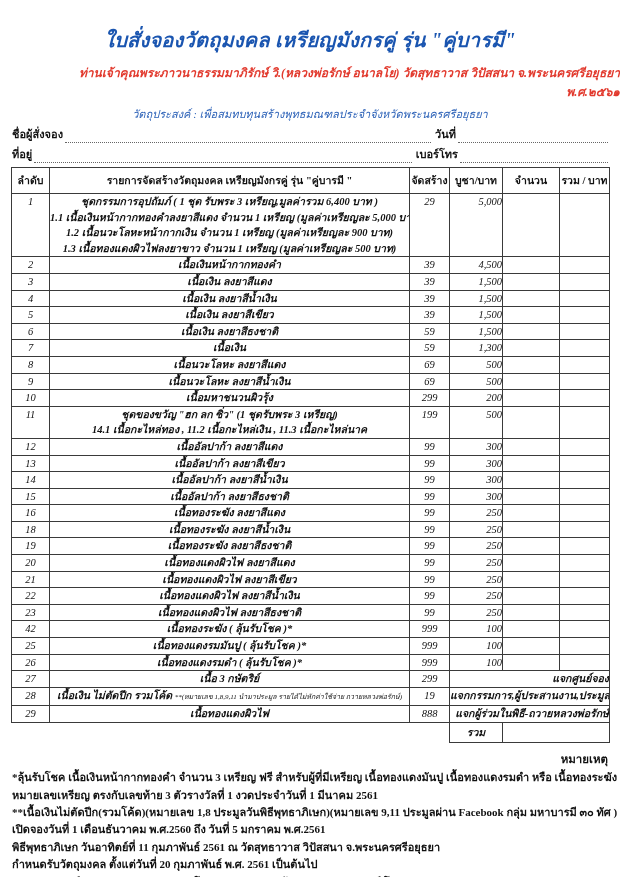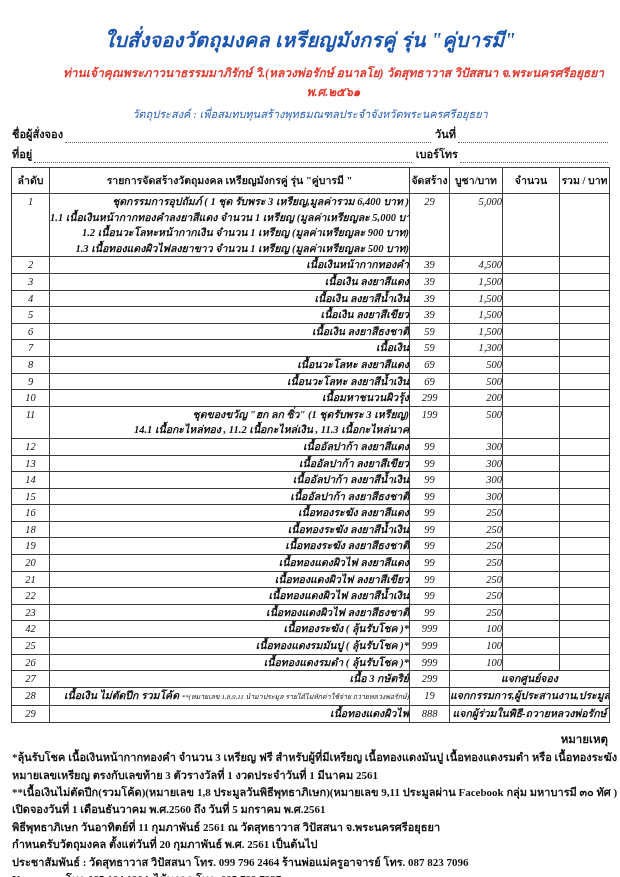--- a/index.html
+++ b/index.html
@@ -10,21 +10,21 @@
   }
   .page{position:relative;width:620px;height:877px;overflow:hidden;margin-top:16px;}
 
   
   .doc-title{
     margin-top:8px;text-align:center;
     font-size:20px;font-weight:bold;font-style:italic;
     color:#1a55b0;letter-spacing:.2px;
   }
   .doc-subtitle{
-    margin-top:7px;text-align:center;
+    margin-top:7px;text-align:right;
     font-size:12px;font-weight:bold;font-style:italic;
     color:#e23a2e;
     padding-left:47px;
   }
   .doc-purpose{
     margin-top:4px;text-align:center;
     font-size:11px;font-style:italic;
     color:#2e63b8;
   }
 
@@ -50,29 +50,29 @@
     border:1px solid #3a3a3a;
     font-size:10.5px;line-height:15.6px;
     padding:0;vertical-align:top;overflow:hidden;
   }
   table.order th{
     font-weight:bold;font-size:10.5px;height:25px;
     vertical-align:middle;text-align:center;
   }
   td.cell-no{text-align:center;font-style:italic;}
   td.cell-desc{
-    text-align:right;padding-left:5px;
+    text-align:center;padding-left:5px;
     font-weight:bold;font-style:italic;white-space:nowrap;
   }
   td.cell-desc .subline{display:block;}
   td.cell-desc .tiny{font-size:7px;font-weight:normal;}
   td.cell-made{text-align:center;font-style:italic;}
   td.cell-price{text-align:right;padding-right:7px;font-style:italic;}
   td.cell-note{
-    text-align:center;padding-left:4px;
+    text-align:right;padding-left:4px;
     font-weight:bold;font-style:italic;white-space:nowrap;font-size:9.5px;
   }
   tr.summary td{height:19px;vertical-align:middle;}
   tr.summary td.nb{border:none;}
   td.cell-total-label{text-align:center;font-weight:bold;font-style:italic;}
 
   
   .notes{margin:7px 12px 0 12px;font-size:11px;font-weight:600;}
   .notes .notes-title{font-weight:bold;font-size:11.5px;text-align:right;}
   .notes .note-line{margin-top:2.2px;line-height:15.2px;white-space:nowrap;}
@@ -330,20 +330,27 @@
           <td class="cell-desc"><span>เนื้อเงิน ไม่ตัดปีก รวมโค้ด </span><span class="tiny">**(หมายเลข 1,8,9,11 นำมาประมูล รายได้ไม่หักค่าใช้จ่าย ถวายหลวงพ่อรักษ์)</span></td>
           <td class="cell-made">19</td>
           <td class="cell-note" colspan="3">แจกกรรมการ,ผู้ประสานงาน,ประมูล</td>
         </tr>
         <tr>
           <td class="cell-no">29</td>
           <td class="cell-desc"><span>เนื้อทองแดงผิวไฟ</span></td>
           <td class="cell-made">888</td>
           <td class="cell-note" colspan="3">แจกผู้ร่วมในพิธี-ถวายหลวงพ่อรักษ์</td>
         </tr>
+        <tr class="summary">
+          <td class="nb" colspan="1"></td>
+          <td class="nb"></td>
+          <td class="nb"></td>
+          <td class="cell-total-label">รวม</td>
+          <td colspan="2"></td>
+        </tr>
       </tbody>
   </table>
 
   <div class="notes">
     <div class="notes-title">หมายเหตุ</div>
     <div>
         <div class="note-line">*ลุ้นรับโชค เนื้อเงินหน้ากากทองคำ จำนวน 3 เหรียญ ฟรี สำหรับผู้ที่มีเหรียญ เนื้อทองแดงมันปู เนื้อทองแดงรมดำ หรือ เนื้อทองระฆัง</div>
         <div class="note-line">หมายเลขเหรียญ ตรงกับเลขท้าย 3 ตัวรางวัลที่ 1 งวดประจำวันที่ 1 มีนาคม 2561</div>
         <div class="note-line">**เนื้อเงินไม่ตัดปีก(รวมโค้ด)(หมายเลข 1,8 ประมูลวันพิธีพุทธาภิเษก)(หมายเลข 9,11 ประมูลผ่าน Facebook กลุ่ม มหาบารมี ๓๐ ทัศ )</div>
         <div class="note-line">เปิดจองวันที่ 1 เดือนธันวาคม พ.ศ.2560 ถึง วันที่ 5 มกราคม พ.ศ.2561</div>

